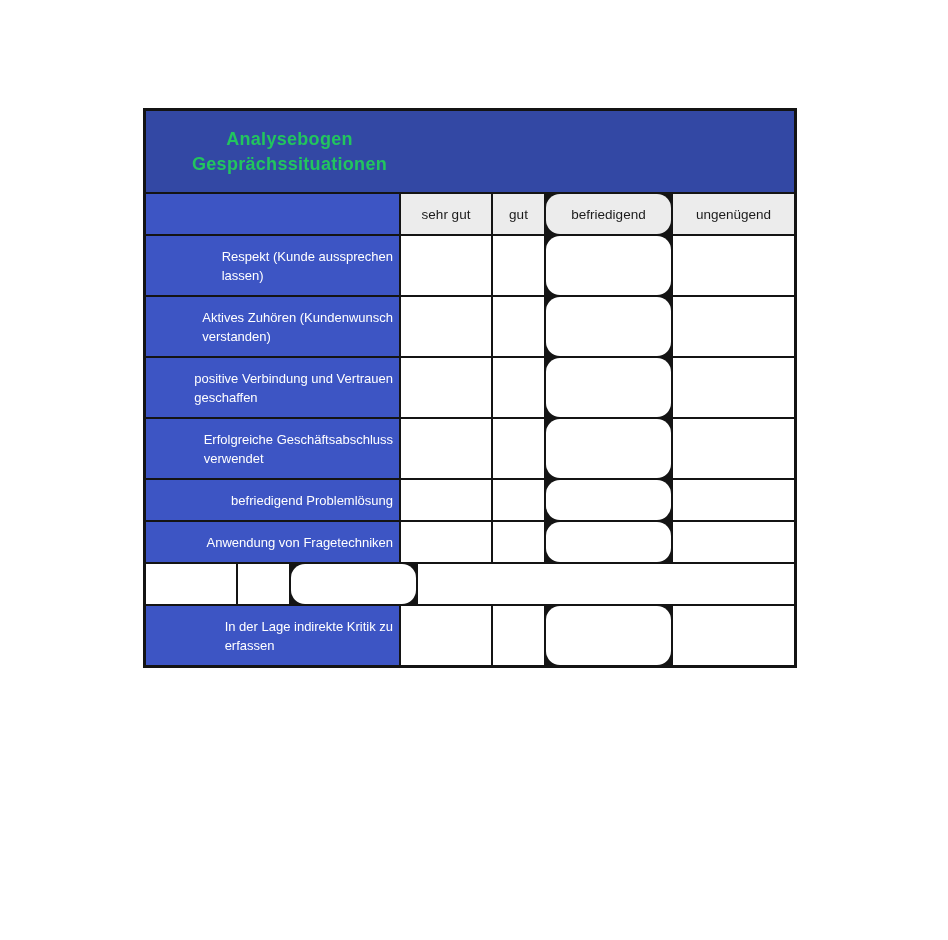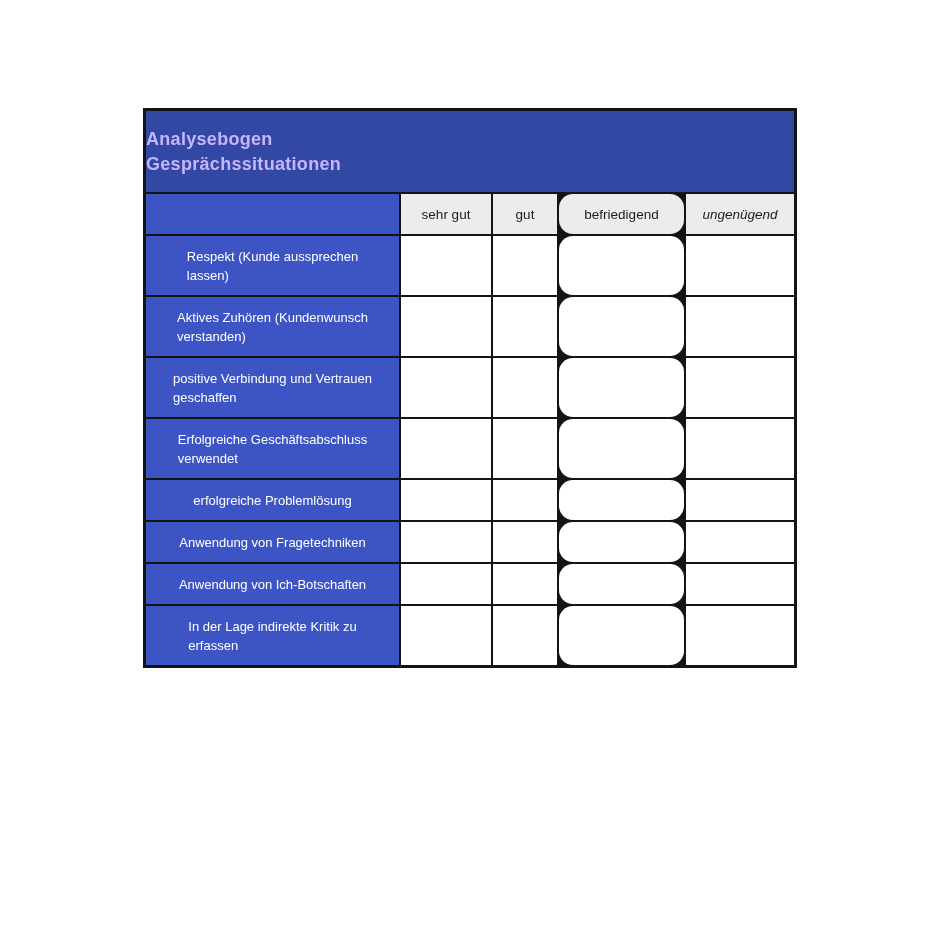--- a/index.html
+++ b/index.html
@@ -28,57 +28,58 @@
   }
   .title-band {
     height: 81px;
     flex: none;
     background: var(--title-band, #3348a4);
     display: flex;
     align-items: center;
   }
   .title-block {
     width: 253px;
-    text-align: left;
-    color: #c4b5fd;
+    text-align: center;
+    color: #22c55e;
     font-weight: bold;
     font-size: 18px;
     line-height: 25px;
     letter-spacing: 0.3px;
+    margin-left: 17px;
   }
   .row {
     display: flex;
     gap: 2px;
     flex: none;
   }
   .row.tall  { height: 59px; }
   .row.short { height: 40px; }
   .header-row { height: 40px; }
   .cell { box-sizing: border-box; }
   .c0 { width: 253px; flex: none; }
   .c1 { width: 90px;  flex: none; }
-  .c2 { width: 64px;  flex: none; }
+  .c2 { width: 51px;  flex: none; }
   .c3 { width: 125px; flex: none; border-radius: 14px; }
-  .c4 { flex: 1; font-style: italic; }
+  .c4 { flex: 1; }
   .header-row .cell {
     background: var(--header-bg, #ececec);
     display: flex;
     align-items: center;
     justify-content: center;
     font-size: 13.5px;
     color: var(--header-text, #1b1b1b);
   }
   .header-row .c0 {
     background: var(--row-label, #3d55c4);
   }
   .label-cell {
     background: var(--row-label, #3d55c4);
     display: flex;
     align-items: center;
-    justify-content: center;
+    justify-content: flex-end;
     color: var(--row-text, #ffffff);
     font-size: 13px;
     line-height: 19px;
     padding: 0 6px;
   }
   .label-block { text-align: left; }
   .rating-cell { background: #ffffff; }
 </style>
 </head>
 <body>
@@ -144,45 +145,40 @@
         </div>
       </div>
       <div class="cell c1 rating-cell"></div>
       <div class="cell c2 rating-cell"></div>
       <div class="cell c3 rating-cell"></div>
       <div class="cell c4 rating-cell"></div>
     </div>
     <div class="row short">
       <div class="cell c0 label-cell">
         <div class="label-block">
-          <div>erfolgreiche Problemlösung</div>
+          <div>befriedigend Problemlösung</div>
         </div>
       </div>
       <div class="cell c1 rating-cell"></div>
       <div class="cell c2 rating-cell"></div>
       <div class="cell c3 rating-cell"></div>
       <div class="cell c4 rating-cell"></div>
     </div>
     <div class="row short">
       <div class="cell c0 label-cell">
         <div class="label-block">
           <div>Anwendung von Fragetechniken</div>
         </div>
       </div>
       <div class="cell c1 rating-cell"></div>
       <div class="cell c2 rating-cell"></div>
       <div class="cell c3 rating-cell"></div>
       <div class="cell c4 rating-cell"></div>
     </div>
     <div class="row short">
-      <div class="cell c0 label-cell">
-        <div class="label-block">
-          <div>Anwendung von Ich-Botschaften</div>
-        </div>
-      </div>
       <div class="cell c1 rating-cell"></div>
       <div class="cell c2 rating-cell"></div>
       <div class="cell c3 rating-cell"></div>
       <div class="cell c4 rating-cell"></div>
     </div>
     <div class="row tall">
       <div class="cell c0 label-cell">
         <div class="label-block">
           <div>In der Lage indirekte Kritik zu</div>
           <div>erfassen</div>

